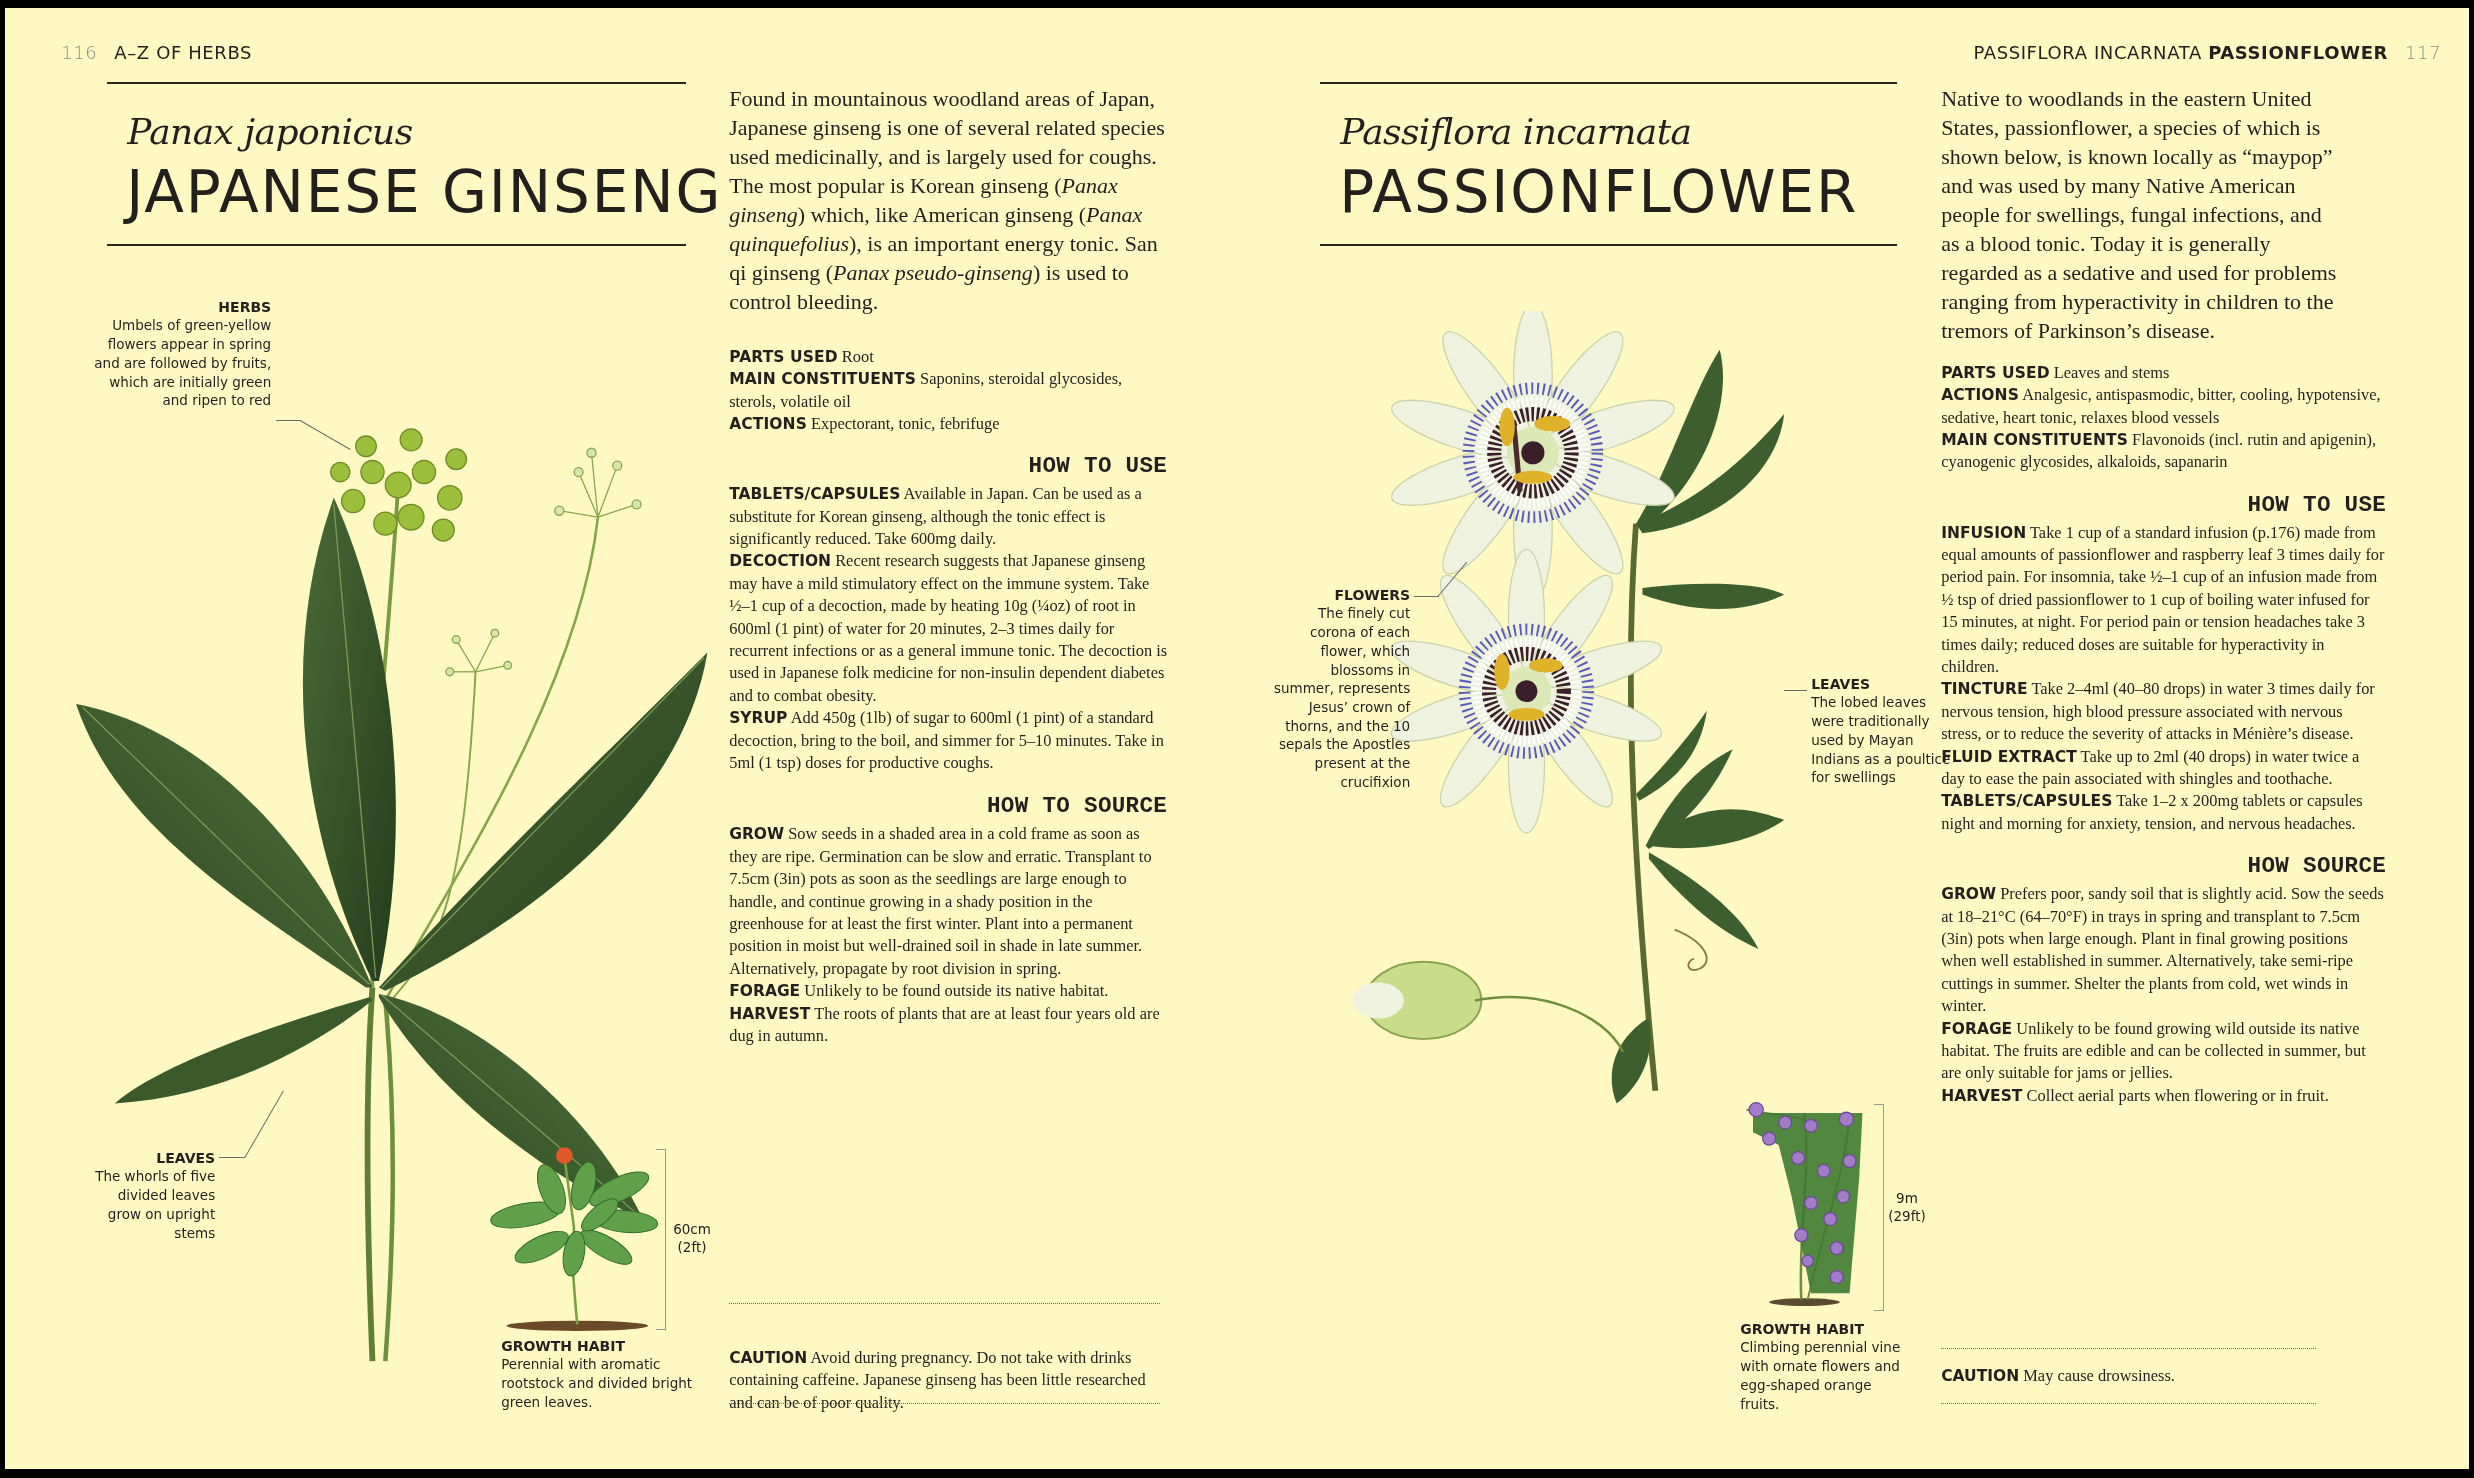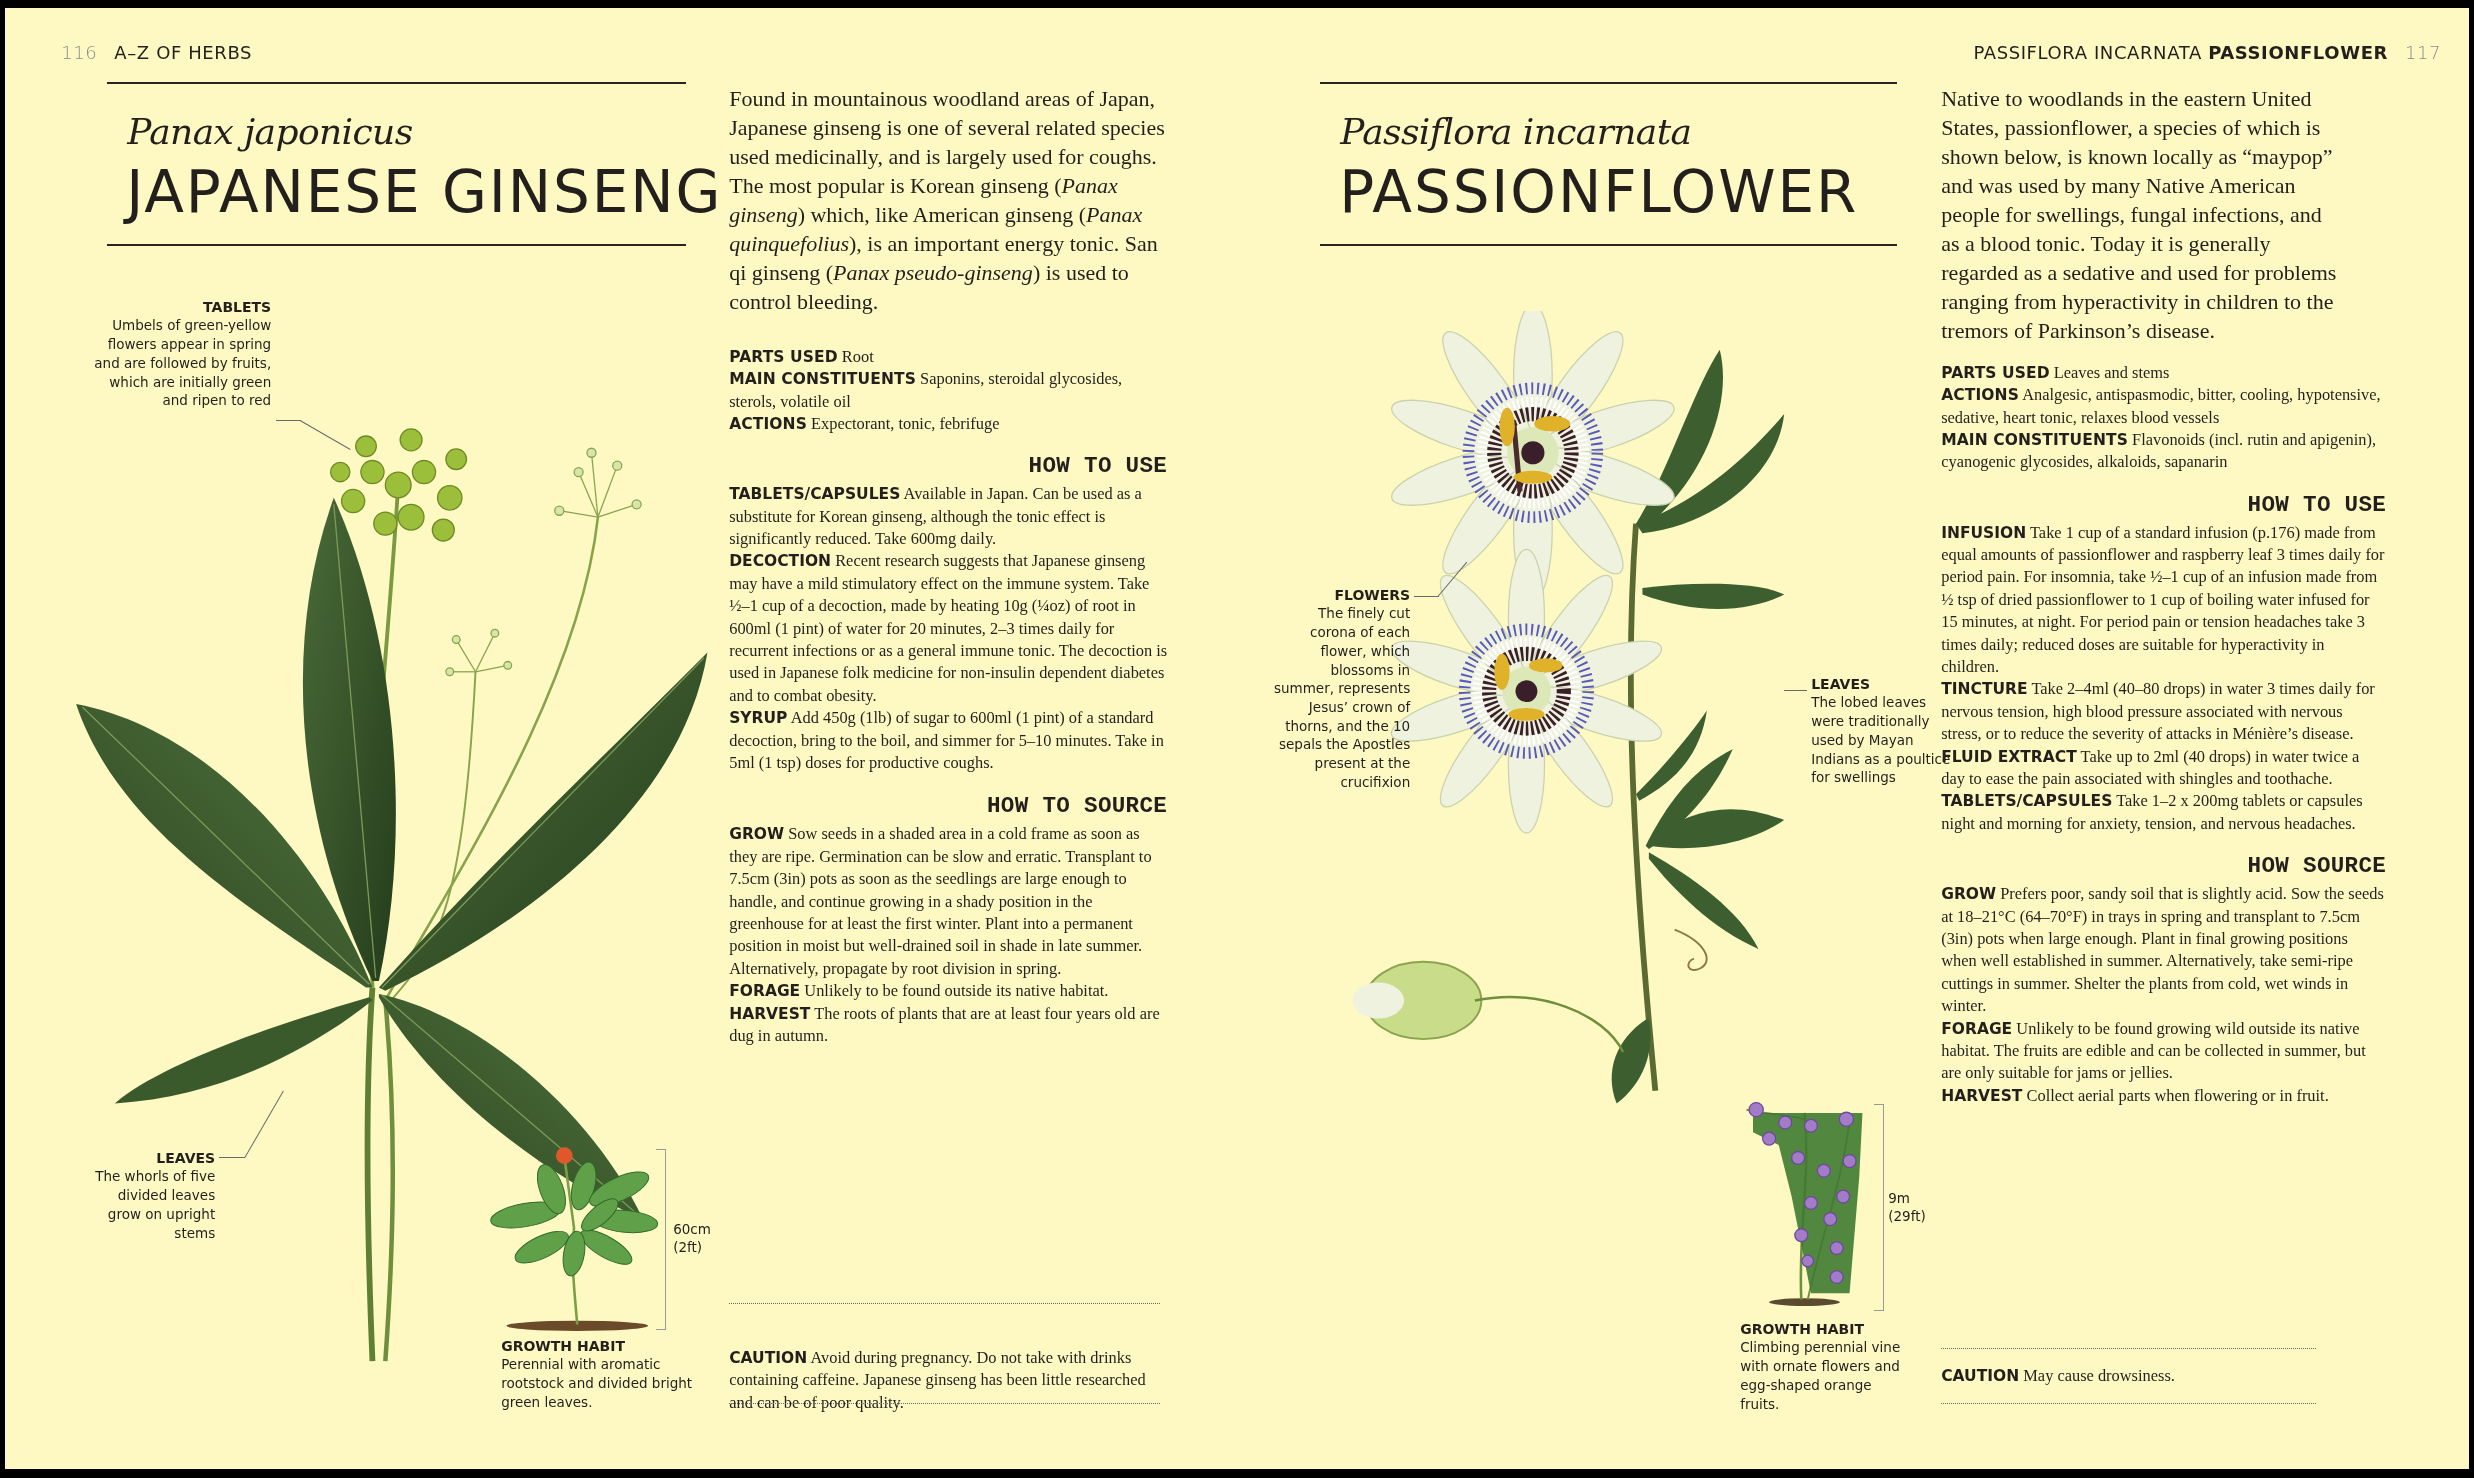--- a/index.html
+++ b/index.html
@@ -19,21 +19,21 @@
   .props .lbl{font-family:"DejaVu Sans","Liberation Sans",sans-serif;font-weight:700;font-size:15.5px;letter-spacing:0.1px;}
   .sect-h{font-family:Liberation Mono, monospace;font-weight:700;font-size:22.6px;color:#231f1c;letter-spacing:0.3px;margin:0 0 3.9px 0;text-align:right;}
   .body{font-family:"Liberation Serif","DejaVu Serif",serif;font-size:16.4px;line-height:22.4px;color:#231f1c;}
   .body .lbl{font-family:"DejaVu Sans","Liberation Sans",sans-serif;font-weight:700;font-size:15.5px;}
   .dots{height:0;border-top:1.9px dotted #6a6a6a;}
   .anno{font-family:"DejaVu Sans","Liberation Sans",sans-serif;font-size:13.5px;line-height:18.7px;color:#231f1c;}
   .anno .h{font-weight:700;font-size:14px;display:block;}
   .anno.r{text-align:right;}
   .leader{position:absolute;height:1.3px;background:#6a6a6a;transform-origin:0 50%;}
   .bracket{position:absolute;border:1.3px solid #999;border-left:none;width:9px;}
-  .meas{font-family:"DejaVu Sans","Liberation Sans",sans-serif;font-size:13.5px;line-height:18px;color:#231f1c;}
+  .meas{font-family:"DejaVu Sans","Liberation Sans",sans-serif;font-size:13.5px;line-height:18px;color:#231f1c;text-align:center;}
   svg{display:block;}
 </style>
 </head>
 <body>
 
 <div class="page">
 
   <div class="abs sans runhead" style="left:56px;">
     <span class="num">116</span><span>A–Z OF HERBS</span>
   </div>
@@ -107,21 +107,21 @@
           <line x1="640" y1="470" x2="600" y2="470"></line>
         <circle cx="610" cy="420" r="6"></circle>
           <circle cx="670" cy="410" r="6"></circle>
           <circle cx="690" cy="460" r="6"></circle>
           <circle cx="600" cy="470" r="6"></circle>
       </g>
     </svg>
   </div>
 
   <div class="abs anno r" style="left:84px;top:290px;width:182px;">
-    <span class="h">TABLETS</span>
+    <span class="h">HERBS</span>
     <span>Umbels of green-yellow flowers appear in spring and are followed by fruits, which are initially green and ripen to red</span>
   </div>
   <div class="leader" style="left:271px;top:412px;width:24.5px;"></div>
   <div class="leader" style="left:295px;top:412px;width:58px;transform:rotate(30deg);"></div>
 
   <div class="abs anno r" style="left:84px;top:1141px;width:126px;">
     <span class="h">LEAVES</span>
     <span>The whorls of five divided leaves grow on upright stems</span>
   </div>
   <div class="leader" style="left:214px;top:1149px;width:26px;"></div>

